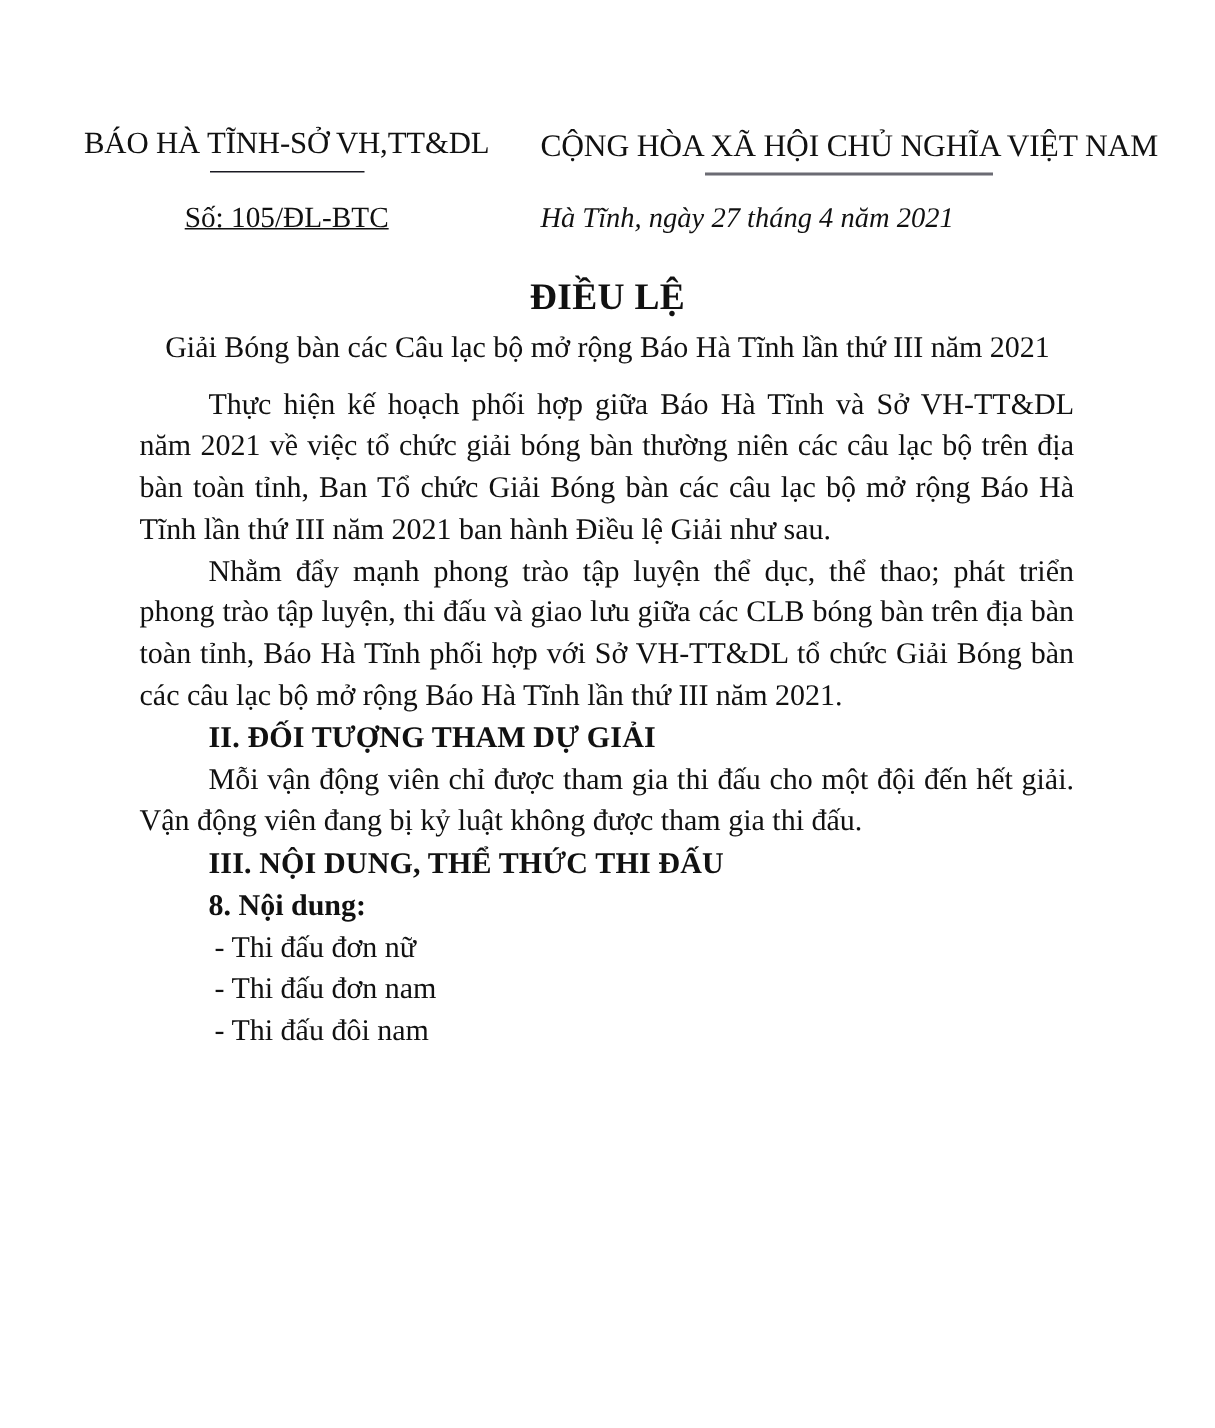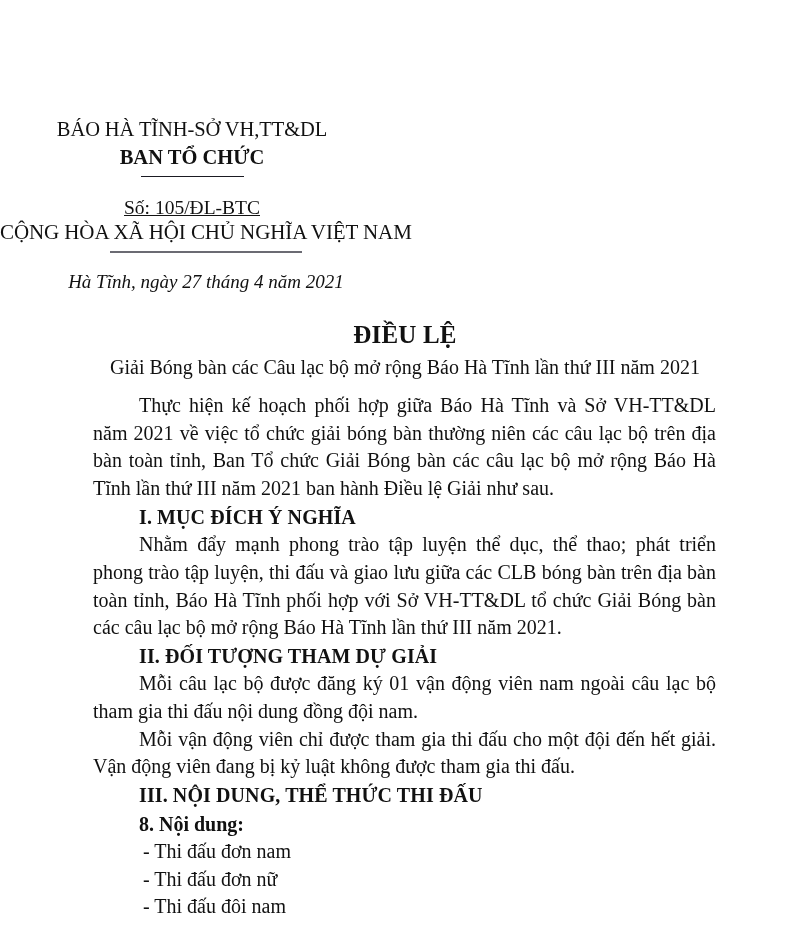--- a/index.html
+++ b/index.html
@@ -20,24 +20,23 @@
   .page {
     position: relative;
     width: 810px;
     height: 952px;
     background: #ffffff;
   }
 
   
   .doc-header {
     display: flex;
-    flex-direction: column;
+    flex-direction: row;
     align-items: flex-start;
     padding-top: 84px;
-    margin-top: 33px;
   }
   .header-col-left {
     width: 340px;
     margin-left: 22px;
     text-align: center;
   }
   .header-col-right {
     flex: 1;
     text-align: center;
     padding-right: 38px;
@@ -84,21 +83,21 @@
   .doc-number {
     margin-top: 20px;
     font-size: 19.5px;
     text-align: center;
     text-decoration: underline;
   }
   .doc-date {
     margin-top: 18px;
     font-size: 19px;
     font-style: italic;
-    text-align: center;
+    text-align: left;
   }
 
   
   .title-block {
     margin-top: 26px;
     text-align: center;
   }
   .title-main {
     font-weight: bold;
     font-size: 25px;
@@ -154,21 +153,20 @@
 </style>
 </head>
 <body>
 
 <div class="page">
 
   <div class="doc-header">
 
     <div class="header-col-left">
       <div class="org-line-1">BÁO HÀ TĨNH-SỞ VH,TT&amp;DL</div>
-      <div class="org-line-2">BAN TỔ CHỨC</div>
       <hr class="rule rule-left">
       <div class="doc-number">Số: 105/ĐL-BTC</div>
     </div>
 
     <div class="header-col-right">
       <div class="nation-line-1">CỘNG HÒA XÃ HỘI CHỦ NGHĨA VIỆT NAM</div>
       <hr class="rule rule-right">
       <div class="doc-date">Hà Tĩnh, ngày 27 tháng 4 năm 2021</div>
     </div>
 
@@ -176,33 +174,31 @@
 
   <div class="title-block">
     <div class="title-main">ĐIỀU LỆ</div>
     <div class="title-sub">Giải Bóng bàn các Câu lạc bộ mở rộng Báo Hà Tĩnh lần thứ III năm 2021</div>
   </div>
 
   <div class="body-content">
 
     <p class="para">Thực hiện kế hoạch phối hợp giữa Báo Hà Tĩnh và Sở VH-TT&amp;DL năm 2021 về việc tổ chức giải bóng bàn thường niên các câu lạc bộ trên địa bàn toàn tỉnh, Ban Tổ chức Giải Bóng bàn các câu lạc bộ mở rộng Báo Hà Tĩnh lần thứ III năm 2021 ban hành Điều lệ Giải như sau.</p>
 
-    <h2 class="section-heading">I. MỤC ĐÍCH Ý NGHĨA</h2>
     <p class="para">Nhằm đẩy mạnh phong trào tập luyện thể dục, thể thao; phát triển phong trào tập luyện, thi đấu và giao lưu giữa các CLB bóng bàn trên địa bàn toàn tỉnh, Báo Hà Tĩnh phối hợp với Sở VH-TT&amp;DL tổ chức Giải Bóng bàn các câu lạc bộ mở rộng Báo Hà Tĩnh lần thứ III năm 2021.</p>
 
     <h2 class="section-heading">II. ĐỐI TƯỢNG THAM DỰ GIẢI</h2>
-    <p class="para">Mỗi câu lạc bộ được đăng ký 01 vận động viên nam ngoài câu lạc bộ tham gia thi đấu nội dung đồng đội nam.</p>
     <p class="para">Mỗi vận động viên chỉ được tham gia thi đấu cho một đội đến hết giải. Vận động viên đang bị kỷ luật không được tham gia thi đấu.</p>
 
     <h2 class="section-heading">III. NỘI DUNG, THỂ THỨC THI ĐẤU</h2>
 
     <h3 class="sub-heading">8. Nội dung:</h3>
 
     <ul class="bullet-list">
+      <li>- Thi đấu đơn nữ</li>
       <li>- Thi đấu đơn nam</li>
-      <li>- Thi đấu đơn nữ</li>
       <li>- Thi đấu đôi nam</li>
 
     </ul>
 
   </div>
 
 </div>
 
 </body></html>

